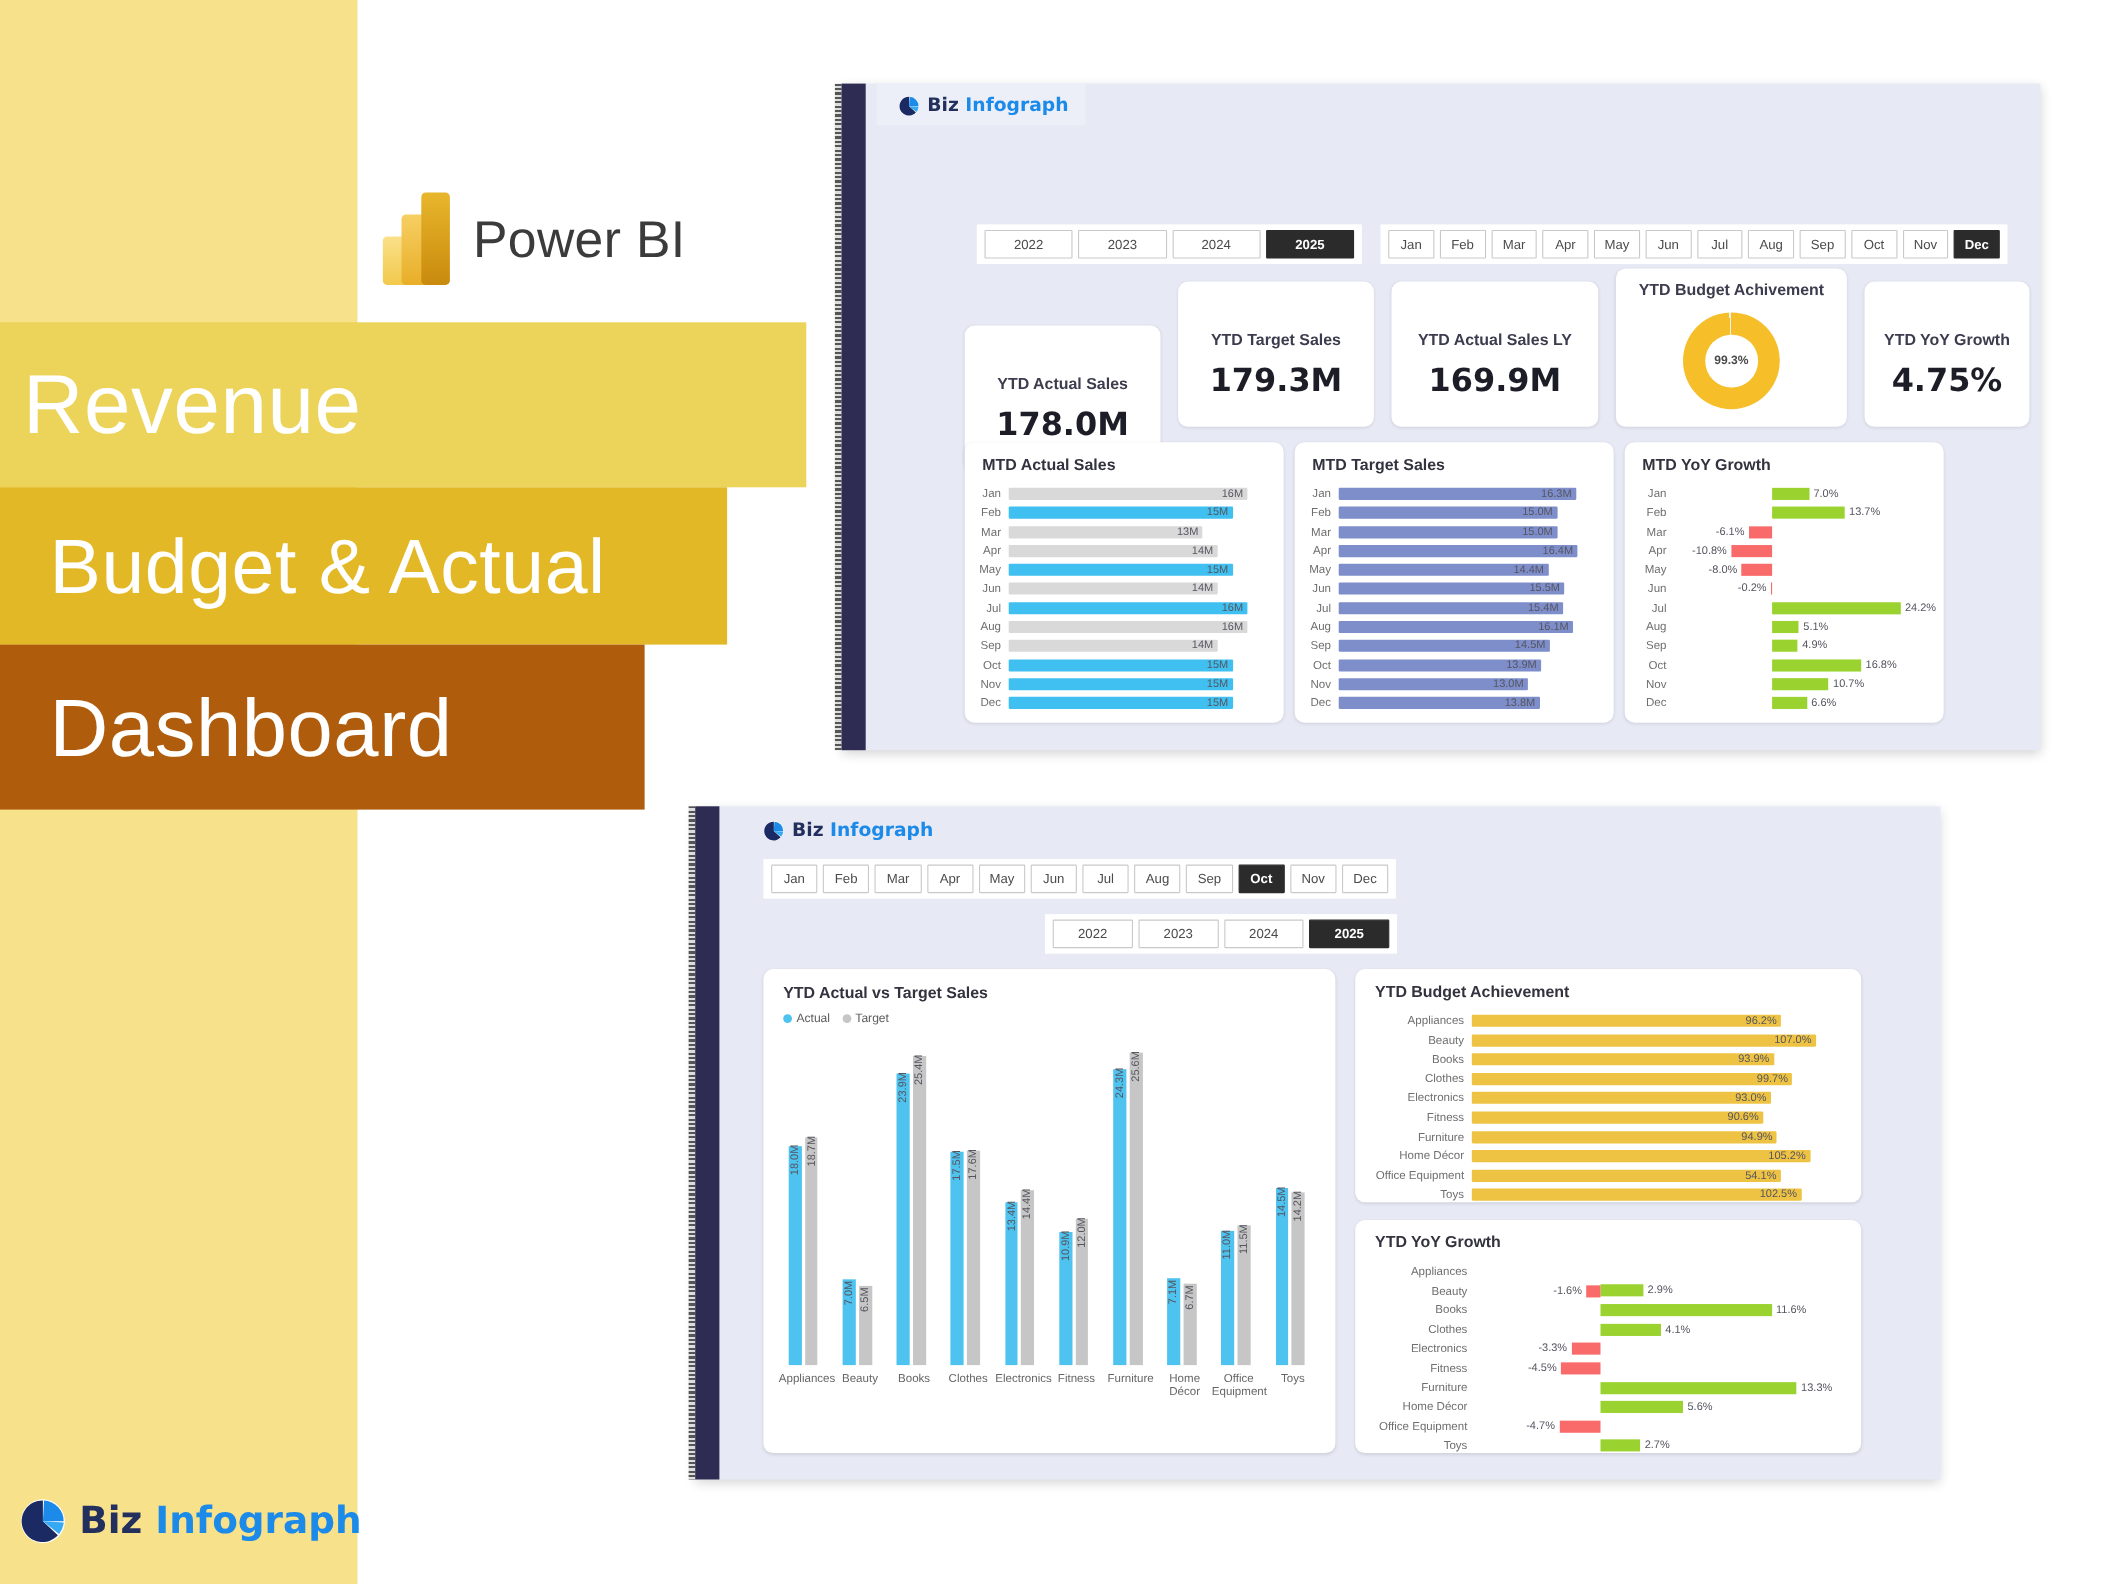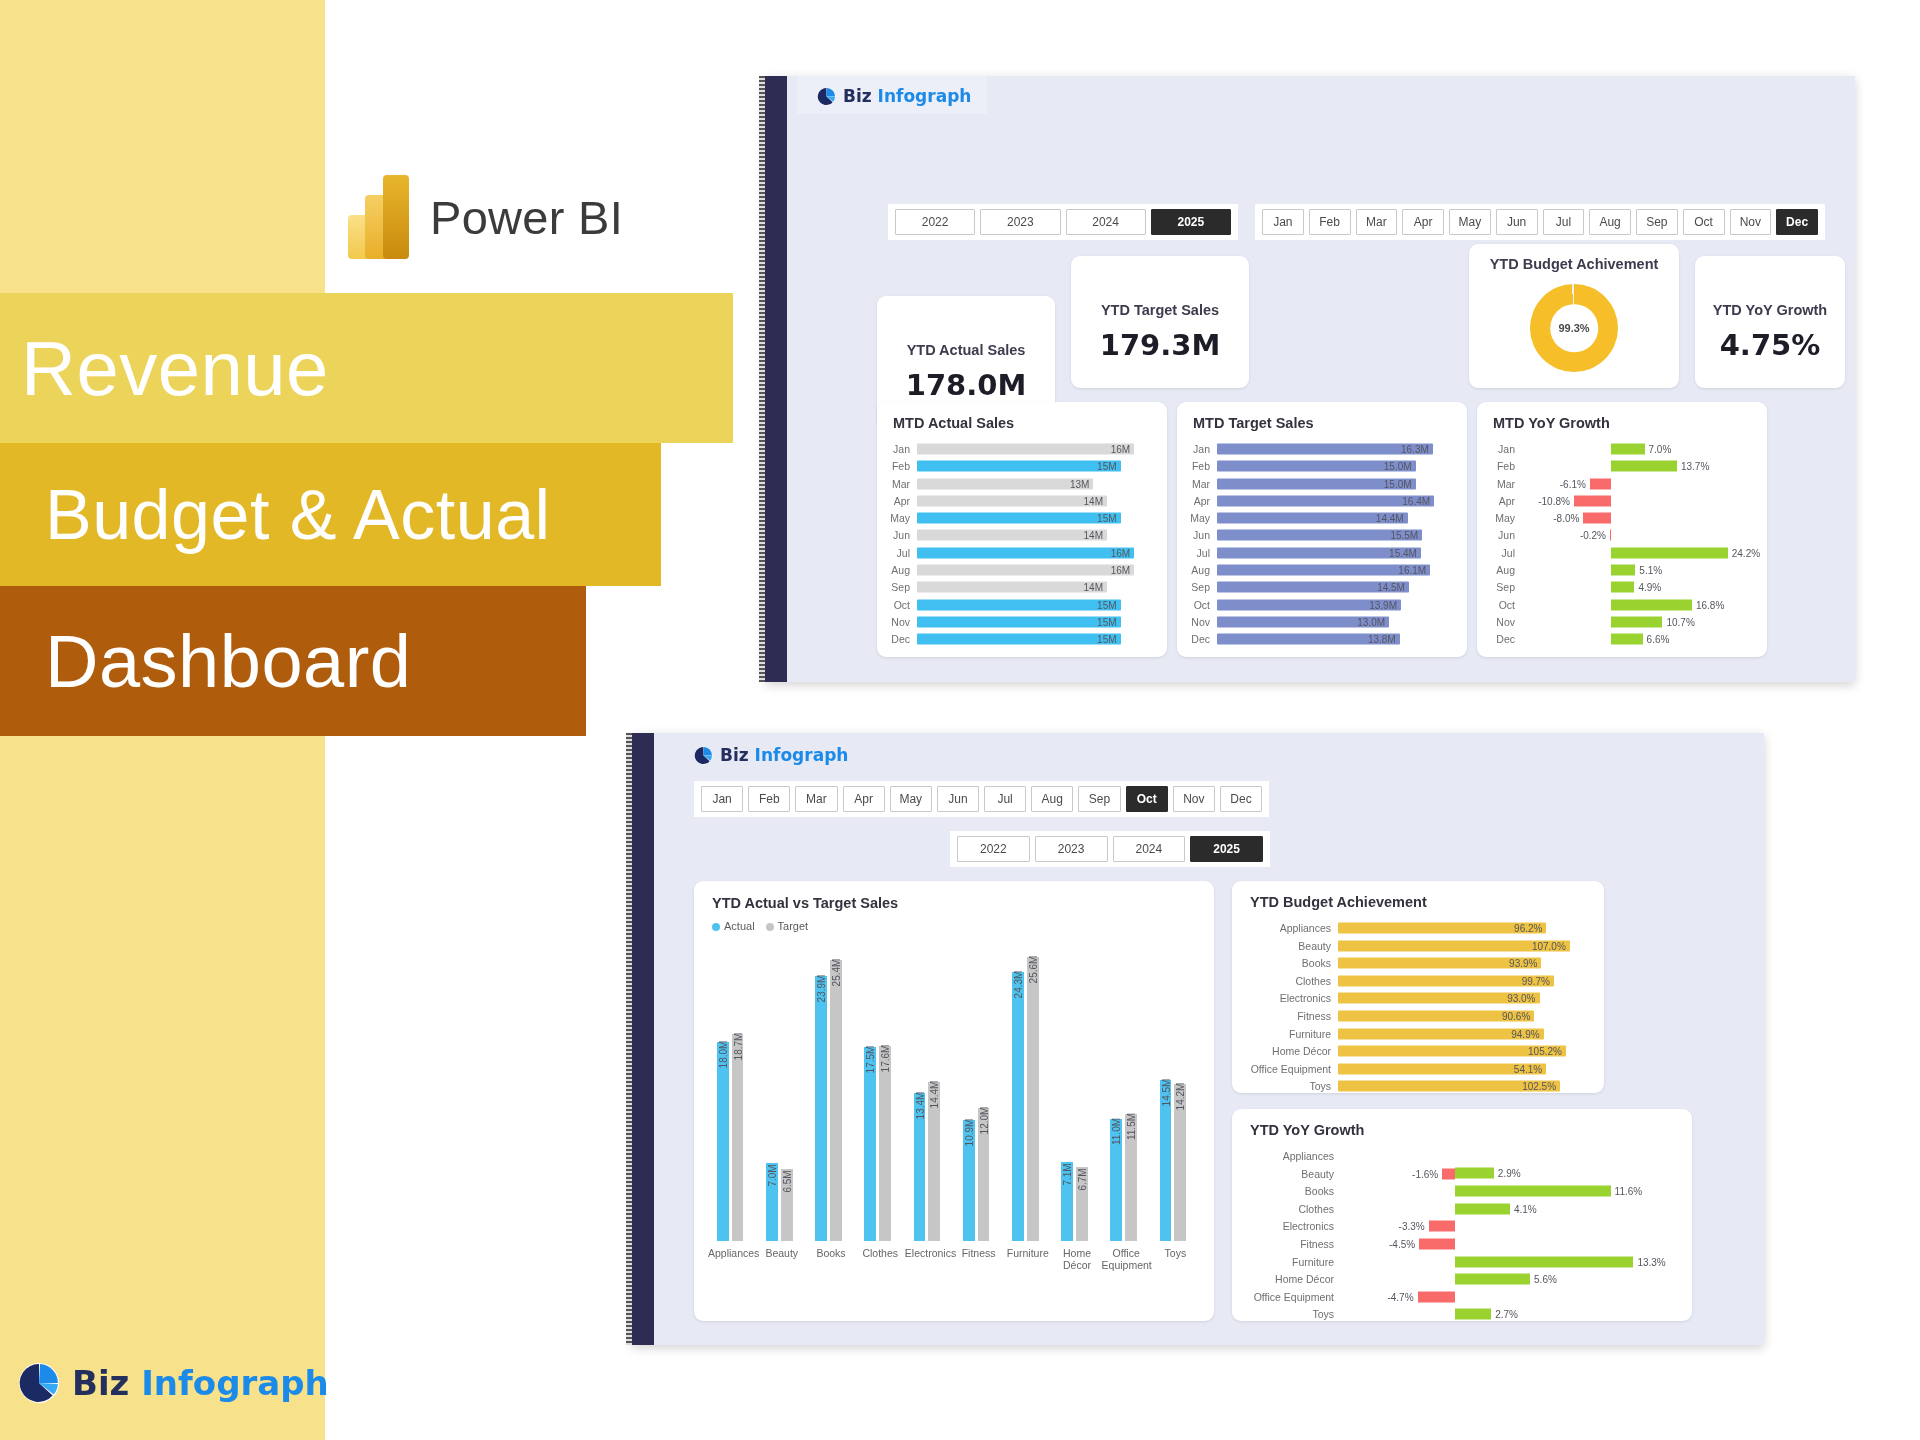--- a/index.html
+++ b/index.html
@@ -162,20 +162,24 @@
       </div>
 
     <div class="card" style="left:112px; top:180px; width:178px; height:132px;margin-top:40px;">
       <div class="kpi-title" style="margin-top:46px;">YTD Actual Sales</div>
       <div class="kpi-value" style="margin-top:10px;">178.0M</div>
     </div>
     <div class="card" style="left:306px; top:180px; width:178px; height:132px;">
       <div class="kpi-title" style="margin-top:46px;">YTD Target Sales</div>
       <div class="kpi-value" style="margin-top:10px;">179.3M</div>
     </div>
+    <div class="card" style="left:500px; top:180px; width:188px; height:132px;">
+      <div class="kpi-title" style="margin-top:46px;">YTD Actual Sales LY</div>
+      <div class="kpi-value" style="margin-top:10px;">169.9M</div>
+    </div>
     <div class="card" style="left:704px; top:168px; width:210px; height:144px;">
       <div class="kpi-title" style="margin-top:12px;">YTD Budget Achivement</div>
       <div class="donut-wrap" id="d1-donut" style="left: 50%; margin-left: -44px; top: 40px; width: 88px; height: 88px; background: conic-gradient(rgb(246, 191, 42) 0deg, rgb(246, 191, 42) 357.48deg, rgb(240, 240, 240) 357.48deg, rgb(240, 240, 240) 360deg); border-radius: 50%;">
           <div style="position: absolute; left: 50%; top: 50%; transform: translate(-50%, -50%); width: 54%; height: 54%; background: rgb(255, 255, 255); border-radius: 50%;"></div>
         <div class="donut-label">99.3%</div>
       </div>
     </div>
     <div class="card" style="left:930px; top:180px; width:150px; height:132px;">
       <div class="kpi-title" style="margin-top:46px;">YTD YoY Growth</div>
       <div class="kpi-value" style="margin-top:10px;">4.75%</div>
@@ -582,21 +586,21 @@
           <div class="xcat" style="left: 30%; width: 10%; top: 4px;">Clothes</div>
           <div class="xcat" style="left: 40%; width: 10%; top: 4px;">Electronics</div>
           <div class="xcat" style="left: 50%; width: 10%; top: 4px;">Fitness</div>
           <div class="xcat" style="left: 60%; width: 10%; top: 4px;">Furniture</div>
           <div class="xcat" style="left: 70%; width: 10%; top: 4px;">Home Décor</div>
           <div class="xcat" style="left: 80%; width: 10%; top: 4px;">Office Equipment</div>
           <div class="xcat" style="left: 90%; width: 10%; top: 4px;">Toys</div>
         </div>
     </div>
 
-    <div class="card" style="left:600px; top:148px; width:372px; height:212px;">
+    <div class="card" style="left:600px; top:148px; width:460px; height:212px;">
       <div class="panel-title" style="margin:13px 0 0 18px;">YTD Budget Achievement</div>
       <div id="d2-budget" style="position:absolute; left:10px; top:40px; right:14px; bottom:12px;">
           <div class="hrow" style="height: 14px; margin-bottom: 3.6px;">
             <div class="hlabel" style="width: 96px;">Appliances</div>
             <div class="hbar-area">
               <div class="hbar" style="width: 82.714%; height: 11px; background: rgb(238, 195, 67);"></div>
               <div class="hval" style="left: calc(82.714% - 4px); transform: translate(-100%, -50%);">96.2%</div>
             </div>
           </div>
           <div class="hrow" style="height: 14px; margin-bottom: 3.6px;">

